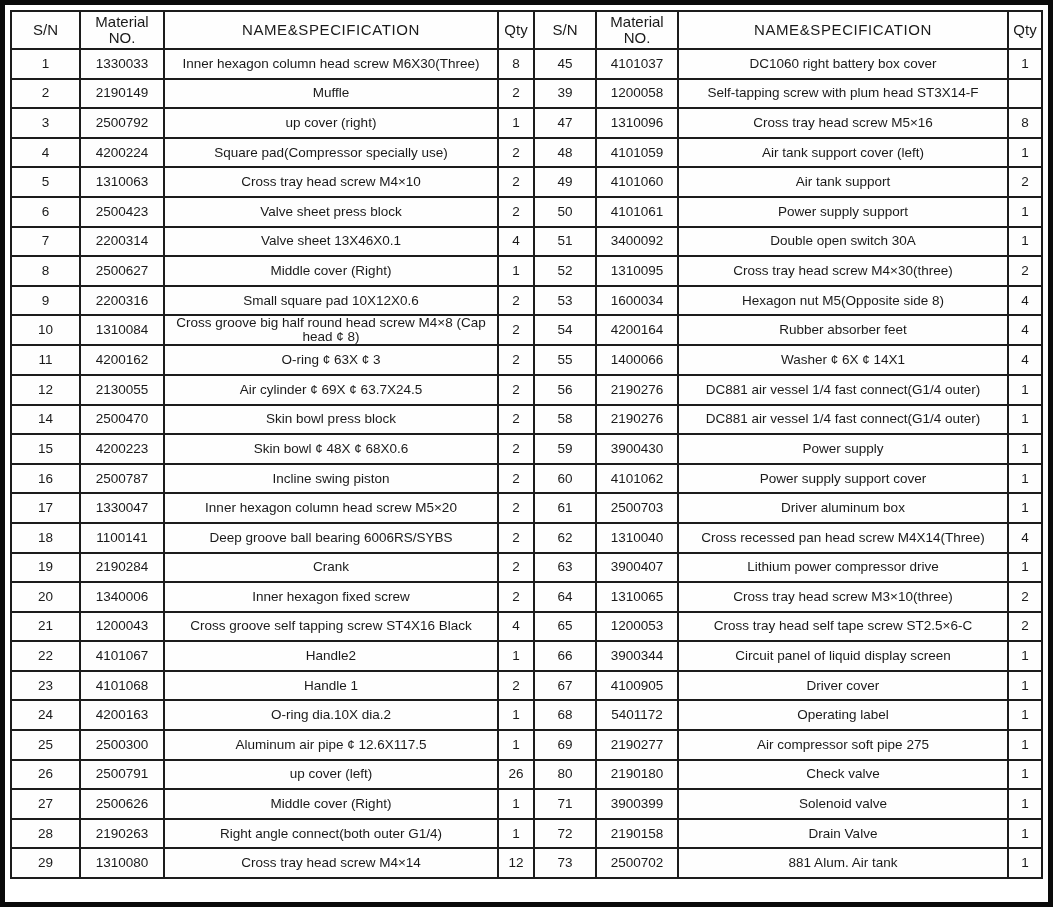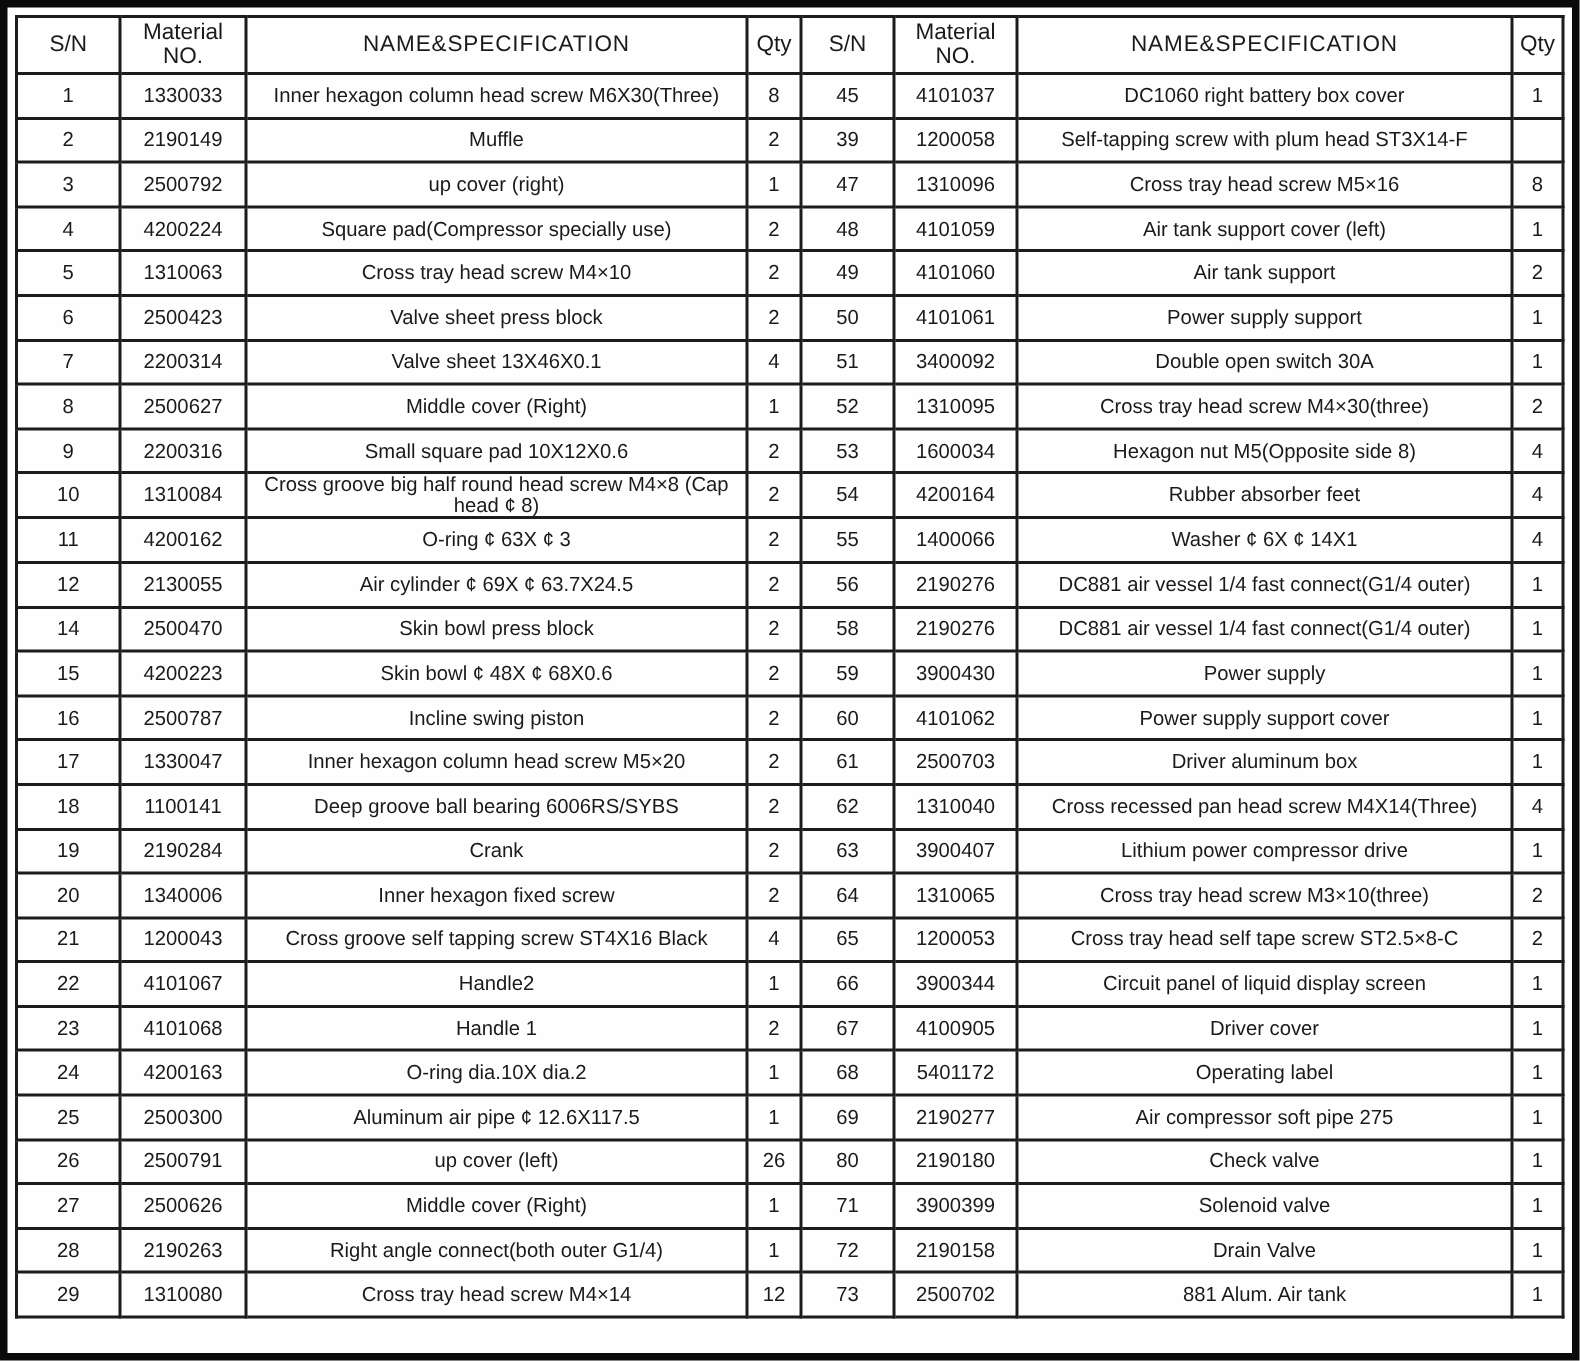--- a/index.html
+++ b/index.html
@@ -279,21 +279,21 @@
         <td class="name-cell">Cross tray head screw M3×10(three)</td>
         <td class="qty-cell">2</td>
       </tr>
       <tr>
         <td class="sn-cell">21</td>
         <td class="material-cell">1200043</td>
         <td class="name-cell">Cross groove self tapping screw ST4X16 Black</td>
         <td class="qty-cell">4</td>
         <td class="sn-cell">65</td>
         <td class="material-cell">1200053</td>
-        <td class="name-cell">Cross tray head self tape screw ST2.5×8-C</td>
+        <td class="name-cell">Cross tray head self tape screw ST2.5×6-C</td>
         <td class="qty-cell">2</td>
       </tr>
       <tr>
         <td class="sn-cell">22</td>
         <td class="material-cell">4101067</td>
         <td class="name-cell">Handle2</td>
         <td class="qty-cell">1</td>
         <td class="sn-cell">66</td>
         <td class="material-cell">3900344</td>
         <td class="name-cell">Circuit panel of liquid display screen</td>

